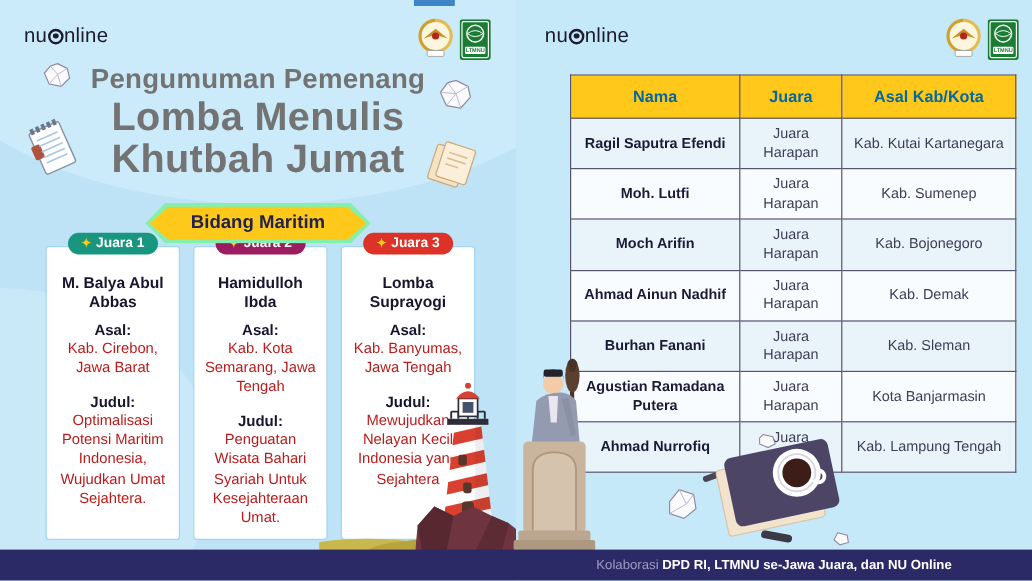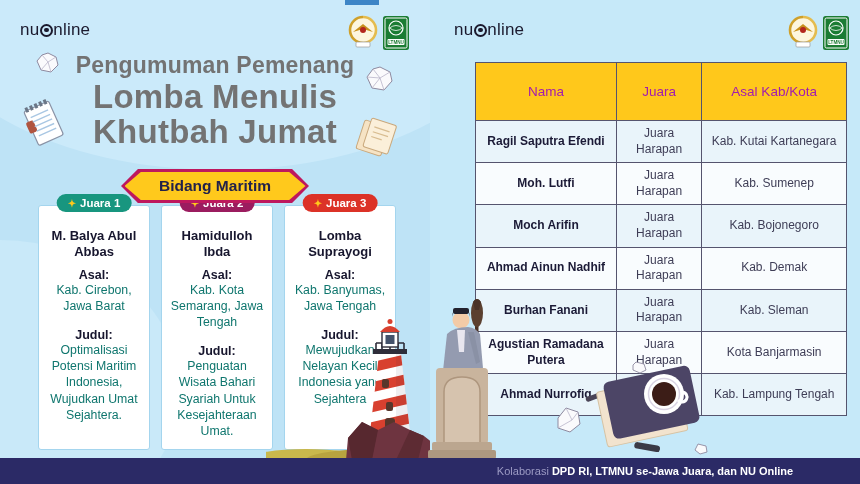--- a/index.html
+++ b/index.html
@@ -29,21 +29,21 @@
   .logo-pair.lp-left { left:348px; }
   .logo-pair.lp-right { left:358px; }
 
   
   .title-block { position:absolute; left:0; right:0; top:52px; text-align:center; z-index:2; color:#737373; }
   .title-line1 { font-size:23px; font-weight:800; letter-spacing:0.2px; }
   .title-line2, .title-line3 { font-size:33px; font-weight:800; line-height:1.07; letter-spacing:0.3px; }
 
   
   .cat-badge-outer { position:absolute; left:50%; top:169px; transform:translateX(-50%);
-    width:188px; height:34px; background:#be185d; z-index:3;
+    width:188px; height:34px; background:#86efac; z-index:3;
     clip-path:polygon(0 50%, 9% 0, 91% 0, 100% 50%, 91% 100%, 9% 100%);
     display:flex; align-items:center; justify-content:center; }
   .cat-badge-inner { width:181px; height:28px; background:#FFC91C;
     clip-path:polygon(0 50%, 9% 0, 91% 0, 100% 50%, 91% 100%, 9% 100%);
     display:flex; align-items:center; justify-content:center;
     color:#23224A; font-weight:800; font-size:15.5px; }
 
   
   .cards-row { position:absolute; left:38px; top:205px; width:358px; display:flex; gap:11px; z-index:2; }
   .card { position:relative; flex:1; height:245px; background:#FFFFFF; border:1.6px solid #A4D5EE;
@@ -51,27 +51,27 @@
   .rank-badge { position:absolute; top:-12px; left:50%; transform:translateX(-50%);
     padding:3px 11px; border-radius:20px; color:#fff; font-weight:bold; font-size:11.5px;
     white-space:nowrap; display:flex; align-items:center; gap:4px; }
   .rank-badge .star { color:#FFC91C; font-size:10px; }
   .badge-0 { background:#18967F; }
   .badge-1 { background:#9B1C5F; }
   .badge-2 { background:#DC3227; }
   .card-name { font-size:13px; font-weight:800; color:#17162E; line-height:1.25; margin-bottom:7px; }
   .card-label { font-size:12.5px; font-weight:bold; color:#17162E; margin-top:2px; }
   .card-label.judul { margin-top:14px; }
-  .card-text { font-size:12.3px; color:#0f766e; line-height:1.32; }
+  .card-text { font-size:12.3px; color:#b91c1c; line-height:1.32; }
 
   
   .winner-table { position:absolute; left:45px; top:62px; width:372px; border-collapse:collapse;
     table-layout:fixed; z-index:2; background:#fff; }
   .winner-table th, .winner-table td { border:1px solid #55546E; text-align:center; vertical-align:middle; }
-  .winner-table th { background:#FFC81B; color:#a21caf; font-weight:400; font-size:13.5px; padding:21px 4px; }
+  .winner-table th { background:#FFC81B; color:#0369a1; font-weight:700; font-size:13.5px; padding:10px 4px; }
   .winner-table td { font-size:12px; line-height:1.3; padding:5px 5px; color:#3E3D56; }
   .winner-table td.c-name { font-weight:bold; color:#1B1A36; }
   .winner-table tr:nth-child(odd) td { background:#E9F4FA; }
   .winner-table tr:nth-child(even) td { background:#F9FCFE; }
   .col-nama { width:38%; } .col-juara { width:23%; } .col-asal { width:39%; }
 
   
   .footer-bar { position:absolute; left:0; bottom:0; width:860px; height:26px; background:#2B2A66; z-index:6;
     display:flex; align-items:center; }
   .footer-text { position:absolute; left:430px; width:430px; text-align:center; font-size:11px; color:#FFFFFF; }

